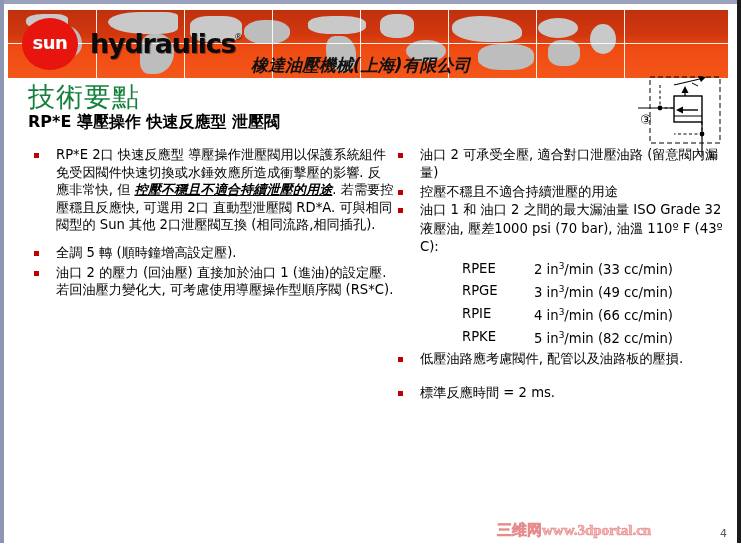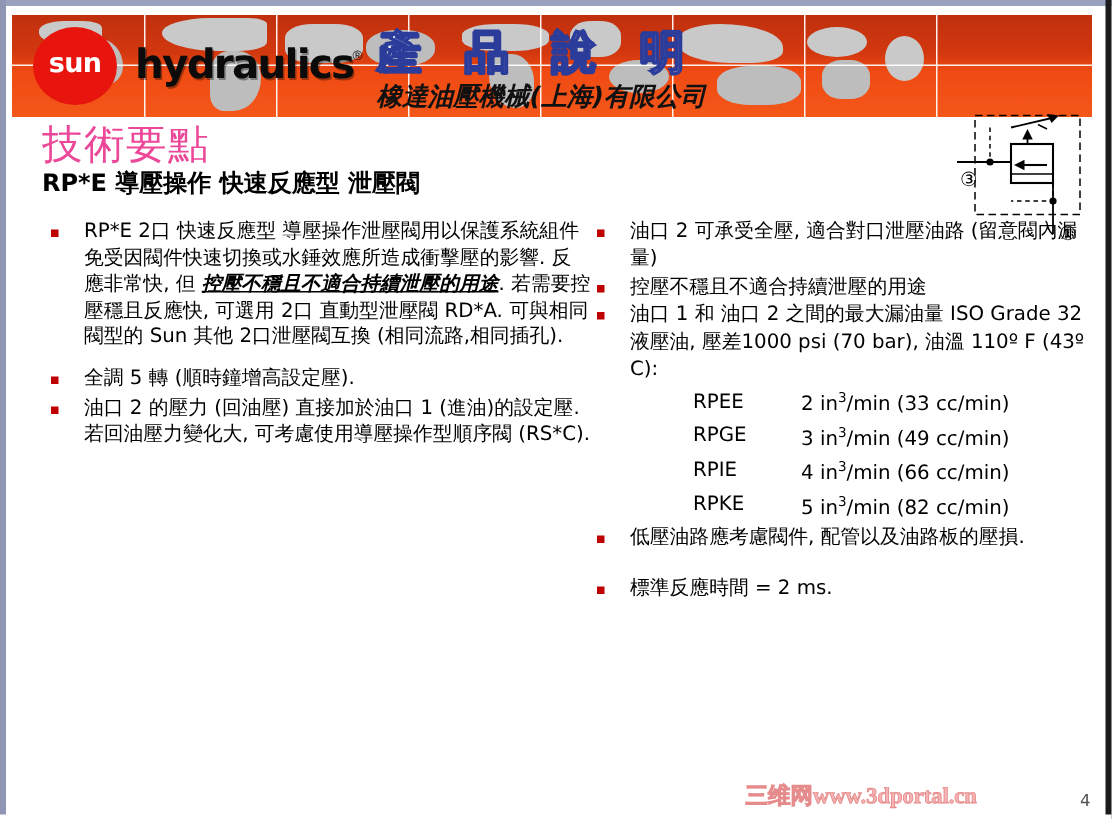--- a/index.html
+++ b/index.html
@@ -37,21 +37,21 @@
   #banner-cn-title{position:absolute;left:243px;top:10px;z-index:6;font-size:30px;line-height:32px;
         font-weight:bold;letter-spacing:9px;color:#f0f2fb;
         -webkit-text-stroke:1px #2b3c9a;
         text-shadow:-1px 0 #2b3c9a,0 1px #2b3c9a,1px 0 #2b3c9a,0 -1px #2b3c9a;
         font-family:"DejaVu Sans",sans-serif;}
   #banner-cn-sub{position:absolute;left:243px;top:45px;z-index:6;font-size:17px;line-height:20px;
         font-weight:bold;font-style:italic;color:#111111;letter-spacing:0px;
         font-family:"DejaVu Sans",sans-serif;}
 
   
-  #page-title{position:absolute;left:28px;top:82px;font-size:27px;line-height:30px;color:#ec4899;
+  #page-title{position:absolute;left:28px;top:82px;font-size:27px;line-height:30px;color:#15803d;
         font-family:"DejaVu Sans",sans-serif;letter-spacing:1px;}
   #page-subtitle{position:absolute;left:28px;top:112px;font-size:16px;line-height:19px;color:#000;
         font-weight:bold;font-family:"DejaVu Sans",sans-serif;}
 
   
   #schematic{position:absolute;left:638px;top:72px;width:98px;height:90px;}
 
   
   .col{position:absolute;top:146px;}
   #col-left{left:24px;width:370px;}
@@ -121,21 +121,20 @@
       <div class="hline" style="top:33px;"></div>
     </div>
 
     <div id="banner-logo">
       <div id="sun-disc"></div>
       <div id="sun-word">sun</div>
       <div id="hyd-word">hydraulics</div>
       <div id="reg-mark">®</div>
     </div>
 
-    <div id="banner-cn-title">產 品 說 明</div>
     <div id="banner-cn-sub">橡達油壓機械(上海)有限公司</div>
   </div>
 
   <div id="page-title">技術要點</div>
   <div id="page-subtitle">RP*E 導壓操作 快速反應型 泄壓閥</div>
 
   <div id="schematic">
     <svg width="98" height="90" viewBox="0 0 98 90">
 
       <rect x="12" y="5" width="70" height="66" fill="none" stroke="#000" stroke-width="1" stroke-dasharray="5,3"></rect>

